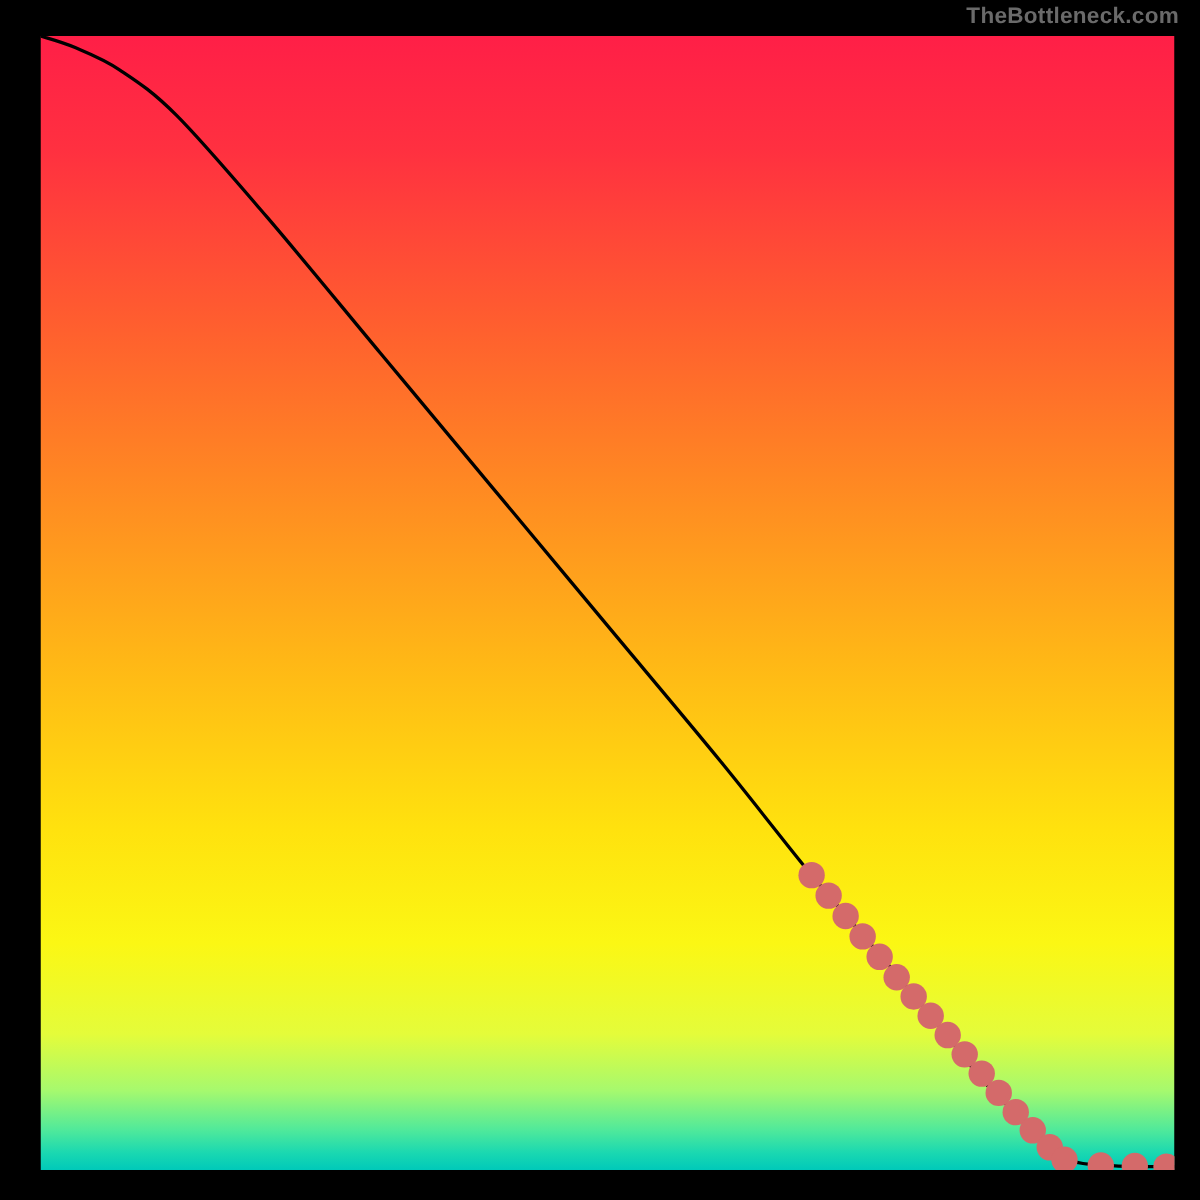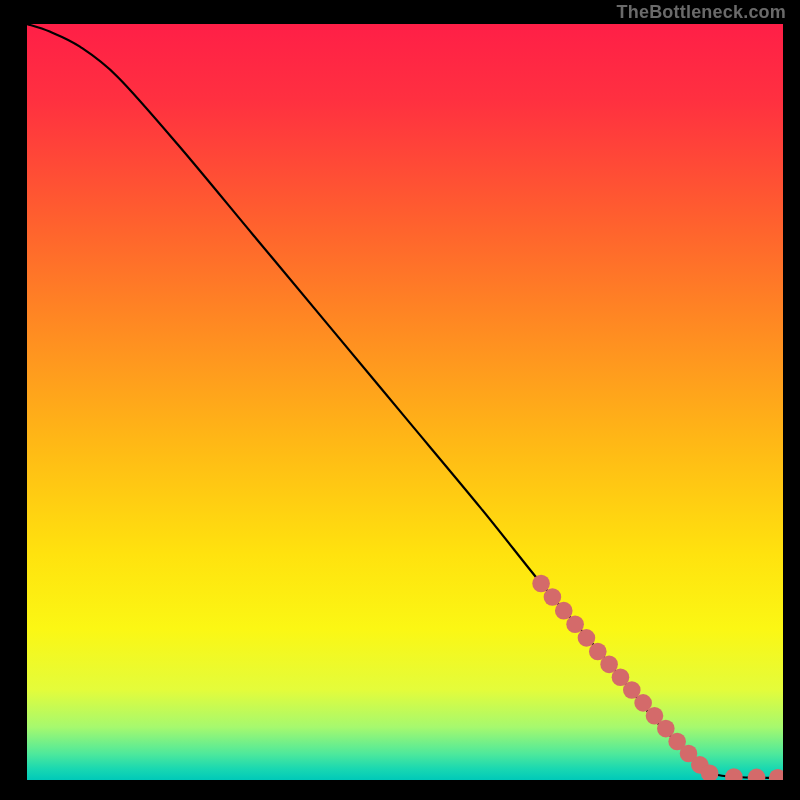--- a/index.html
+++ b/index.html
@@ -27,21 +27,21 @@
   .plot svg {
     display: block;
     width: 756px;
     height: 756px;
   }
   .watermark {
     position: absolute;
     top: 2px;
     right: 14px;
     color: #6a6a6a;
-    font-size: 18px;
+    font-size: 15px;
     font-weight: 600;
     letter-spacing: 0.2px;
     user-select: none;
   }
 </style>
 </head>
 <body>
 
 <div class="stage">
 

